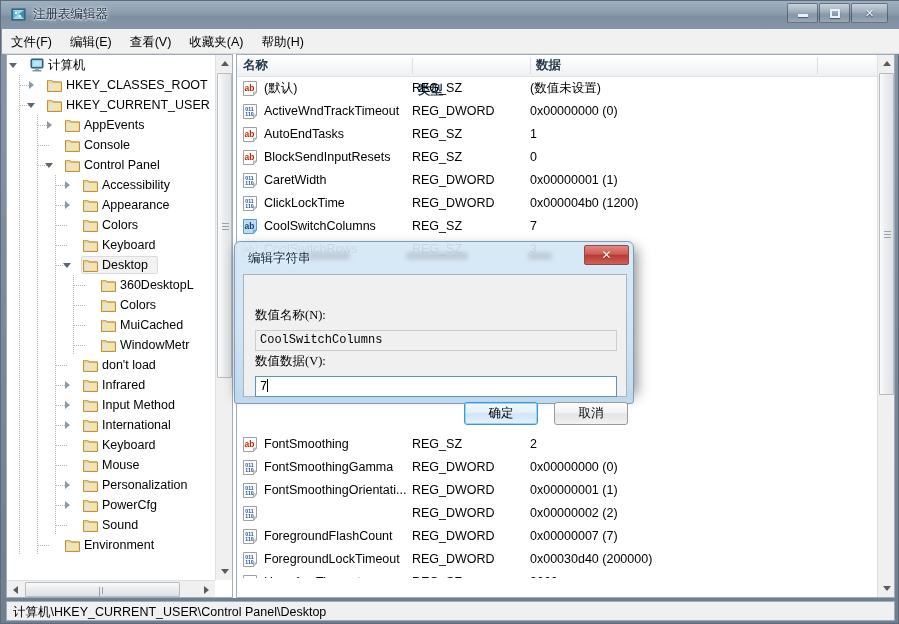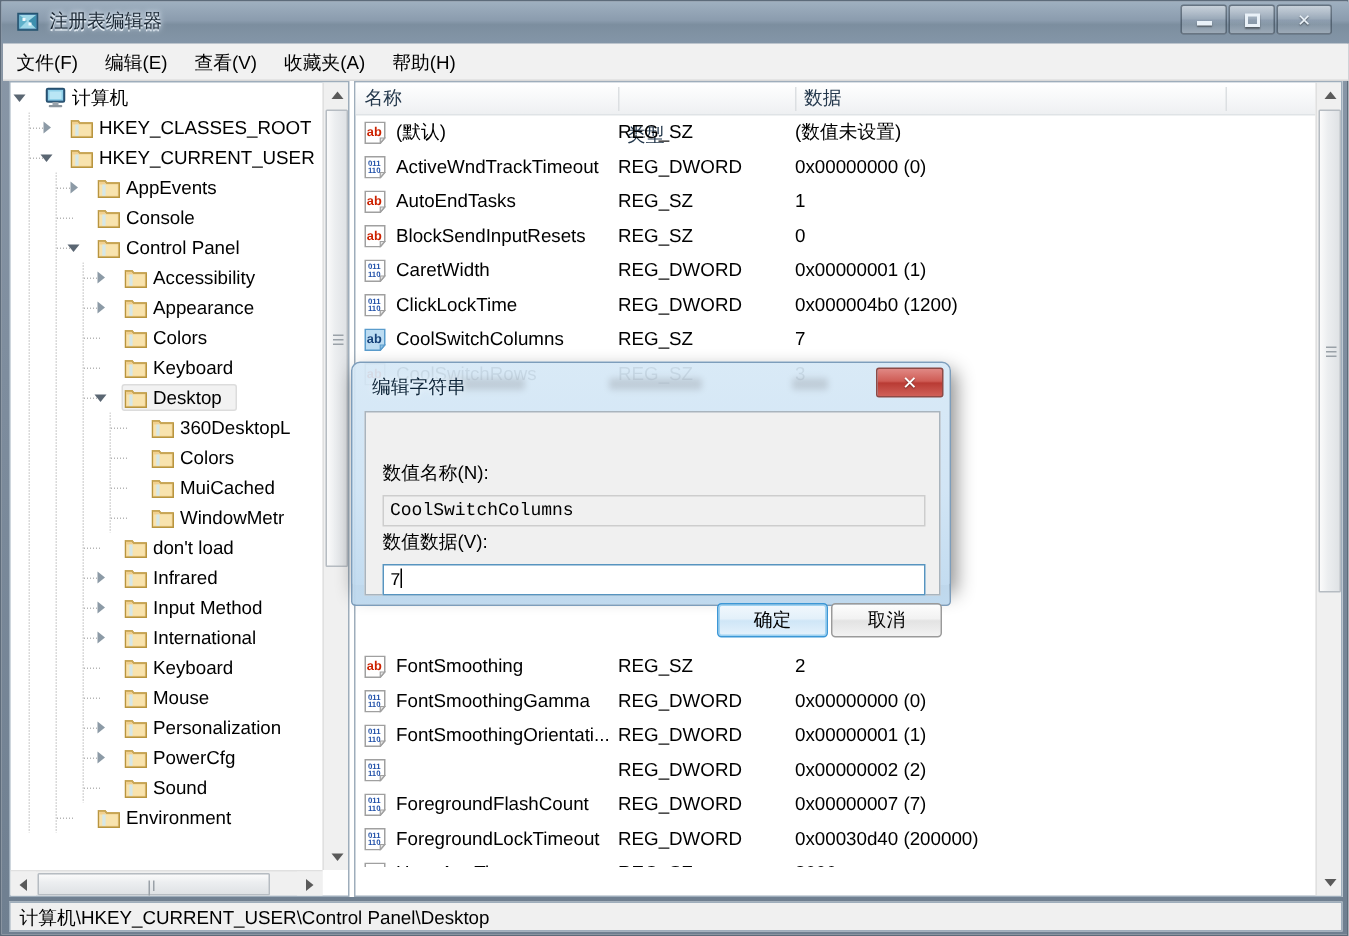--- a/index.html
+++ b/index.html
@@ -120,20 +120,21 @@
   #listpane {
     position: absolute; left: 230px; top: 0; width: 659px; height: 544px;
     background: #ffffff;
     border: 1px solid #9eadbb;
     overflow: hidden;
   }
   #listheader {
     position: absolute; left: 0; top: 0; width: 640px; height: 22px;
     background: linear-gradient(180deg,#ffffff 0%, #f7f8f9 50%, #eef0f2 100%);
     border-bottom: 1px solid #dfe3e6;
+    font-weight: bold;
   }
   .hcell {
     position: absolute; top: 0; height: 21px; line-height: 21px;
     font-size: 12.5px; color: #24384c;
     padding-left: 6px; white-space: nowrap; cursor: default;
   }
   .hdiv { position: absolute; top: 3px; width: 1px; height: 16px; background: #dcdfe2; }
   #listrows {
     position: absolute; left: 0; top: 22px; width: 640px; height: 501px;
     overflow: hidden;
@@ -222,21 +223,21 @@
     display: flex; align-items: center; justify-content: center;
     color: #fff; font-size: 12px; text-shadow: 0 1px 1px rgba(0,0,0,.45);
   }
   #dlg-body {
     position: absolute; left: 8px; top: 32px; width: 384px; height: 123px;
     background: #f0f0f0;
     border: 1px solid #a9b4bd;
   }
   .dlg-label {
     position: absolute; font-size: 12.5px; color: #000; white-space: nowrap;
-    font-family: Liberation Sans, sans-serif;
+    font-family: Liberation Serif, serif;
   }
   #name-field {
     position: absolute; left: 11px; top: 55px; width: 362px; height: 21px;
     background: #f0f0f0; border: 1px solid #cdcdcd;
     font-family: "Liberation Mono", monospace; font-size: 12px; color: #000;
     padding: 2px 0 0 4px; white-space: nowrap; overflow: hidden;
   }
   #data-field {
     position: absolute; left: 11px; top: 101px; width: 362px; height: 21px;
     background: #ffffff; border: 1px solid #5794bf;
@@ -247,21 +248,21 @@
     display: inline-block; width: 1px; height: 13px; background: #000;
     vertical-align: -2px; margin-left: 0px;
   }
   .dlg-btn {
     position: absolute; top: 127px; width: 74px; height: 23px;
     font-size: 12.5px; color: #000;
     display: flex; align-items: center; justify-content: center;
     border-radius: 3px;
   }
   #btn-ok {
-    left: 234px;
+    left: 220px;
     background: linear-gradient(180deg,#f2f8fd 0%, #e3f0fa 45%, #cfe6f7 52%, #e6f2fc 100%);
     border: 1px solid #3c97d6;
     box-shadow: 0 0 0 1px #9ed2f2 inset;
   }
   #btn-cancel {
     left: 310px;
     background: linear-gradient(180deg,#fdfdfd 0%, #f2f2f2 45%, #e3e3e3 52%, #f2f2f2 100%);
     border: 1px solid #9a9a9a;
   }
 </style>

